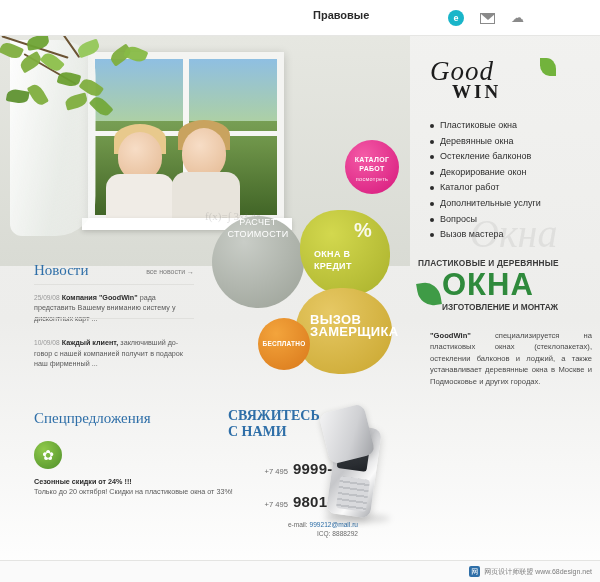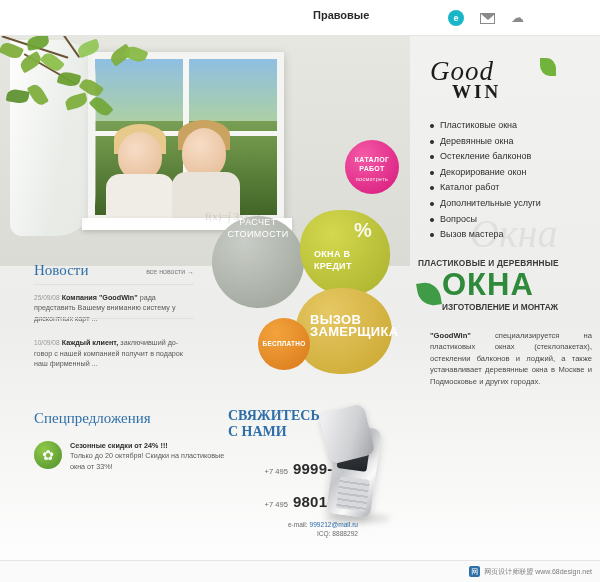--- a/index.html
+++ b/index.html
@@ -197,21 +197,21 @@
   .news .allnews {
     position:absolute; right:0; top:6px; font-size:7px; color:#7b7b7b;
   }
   .news-item { margin-top: 14px; font-size:7.2px; color:#5a5a5a; line-height:10.4px; }
   .news-item .date { color:#9a9a9a; font-size:6.6px; }
   .news-item b { color:#2b2b2b; }
   .sep { position:absolute; left:34px; width:160px; height:1px; background:#e0e0dd; }
 
   
   .special { position:absolute; left:34px; top:410px; width:200px; }
-  .spec-row { display:flex; gap:8px; margin-top:14px; align-items:flex-start; }
+  .spec-row { display:flex; gap:8px; margin-top:14px; align-items:flex-start;flex-direction:column; }
   .spec-icon {
     width: 28px; height: 28px; border-radius:50%;
     background: radial-gradient(circle at 35% 30%, #8fc94a, #4f8f2a);
     position:relative; flex: 0 0 28px;
   }
   .spec-icon:after {
     content:"✿"; position:absolute; inset:0; color:#fff; font-size:14px;
     text-align:center; line-height:28px;
   }
   .spec-text { font-size:7.2px; color:#5a5a5a; line-height:10.4px; }

